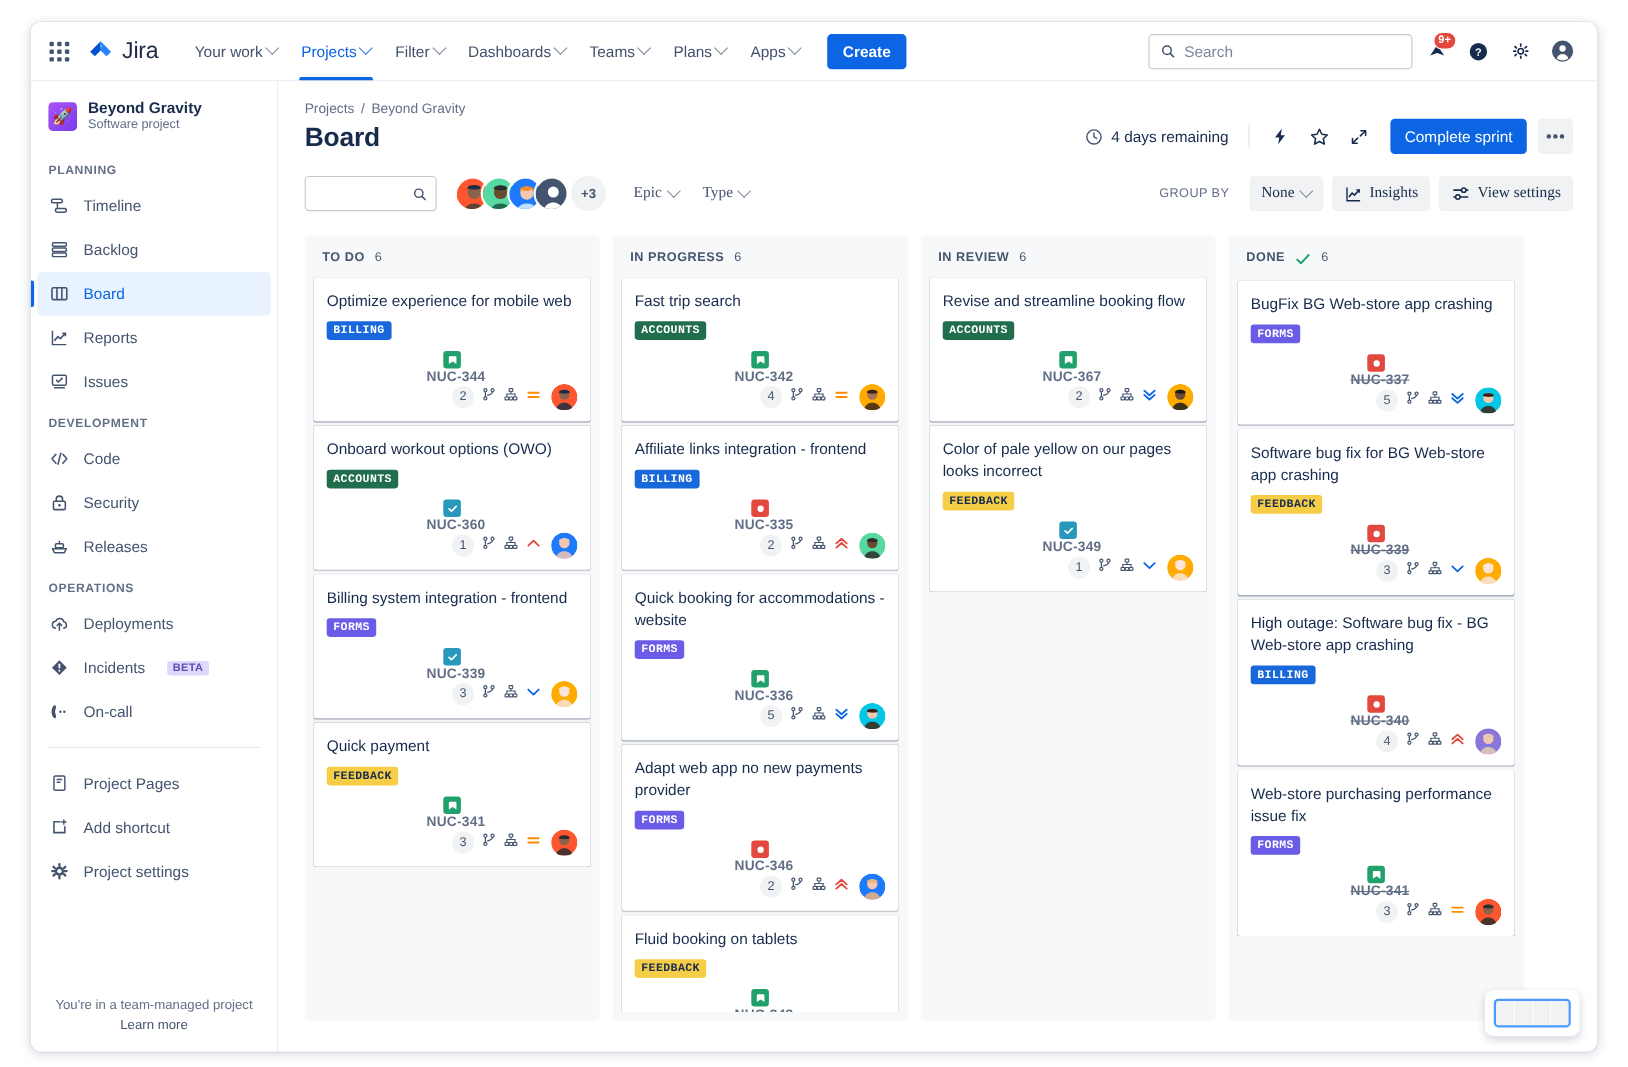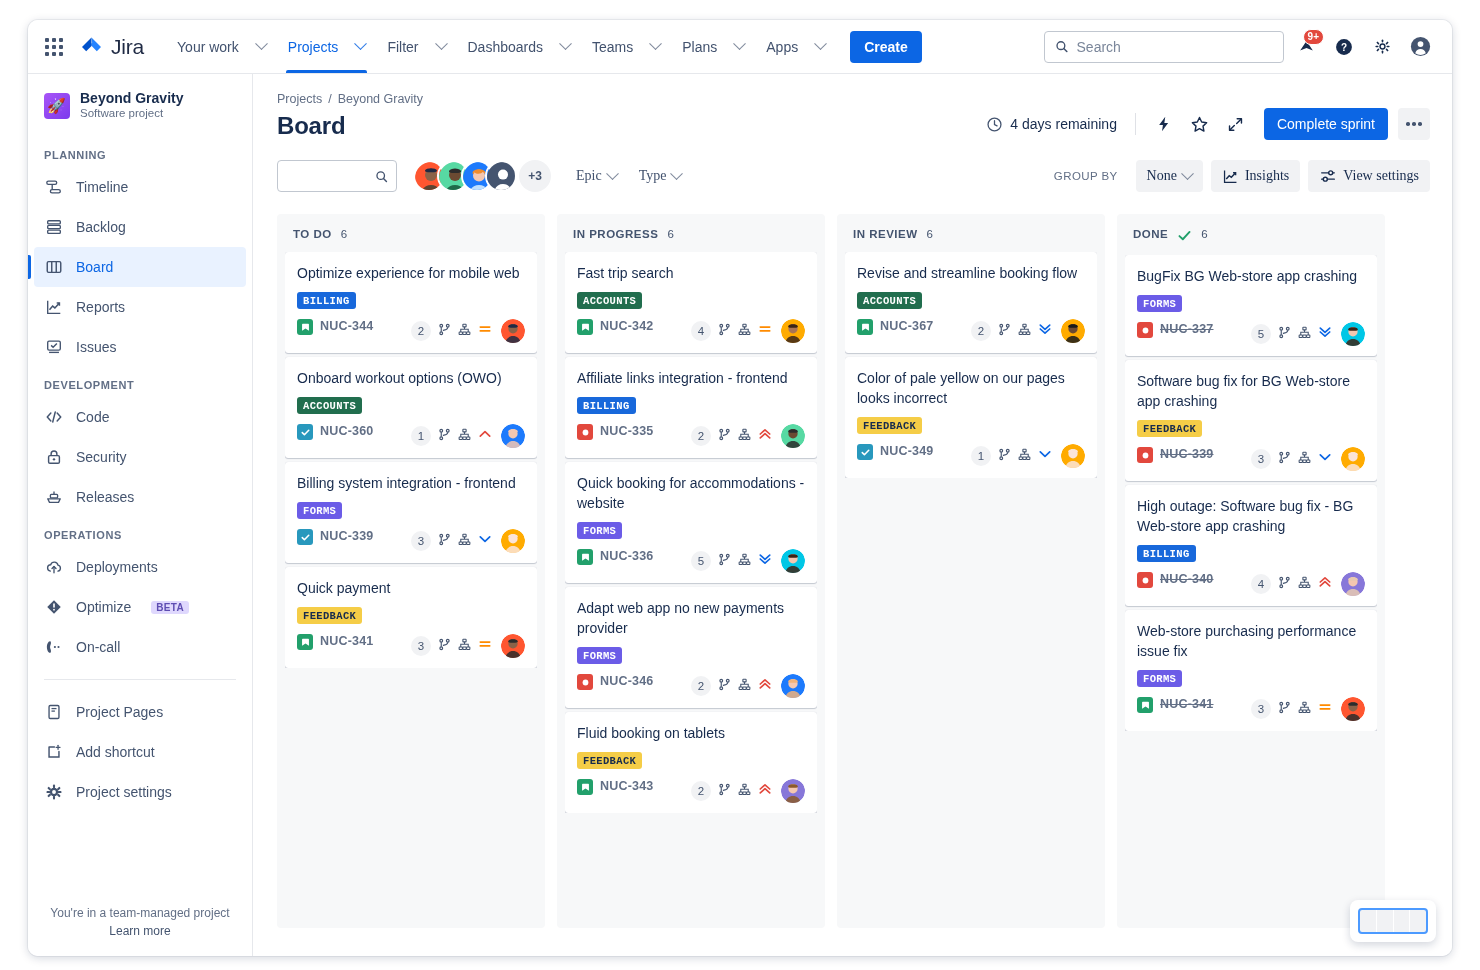--- a/index.html
+++ b/index.html
@@ -29,21 +29,21 @@
     position: relative;
   }
   .waffle { width: 32px; height: 32px; display: flex; align-items: center; justify-content: center; border-radius: 4px; cursor: pointer; }
   .waffle .grid { display: grid; grid-template-columns: repeat(3,4px); grid-template-rows: repeat(3,4px); gap: 3px; }
   .waffle .grid i { background: #44546f; border-radius: 1px; display: block; width: 4px; height: 4px; }
   .brand { display: flex; align-items: center; gap: 7px; margin-left: 10px; cursor: pointer; }
   .brand-mark { width: 24px; height: 24px; }
   .brand-text { font-size: 21px; color: #1f2a44; letter-spacing: -0.2px; font-weight: 400; }
   .navitems { display: flex; align-items: center; margin-left: 22px; height: 100%; }
   .navitem {
-    display: flex; align-items: center; gap: 18px;
+    display: flex; align-items: center; gap: 4px;
     height: 100%;
     padding: 0 11px;
     font-size: 14px; color: #42526e; cursor: pointer;
     position: relative;
   }
   .navitem.active { color: #0c66e4; font-weight: 500; }
   .navitem.active::after {
     content: ""; position: absolute; left: 9px; right: 9px; bottom: 0; height: 3px;
     background: #0c66e4; border-radius: 2px 2px 0 0;
   }
@@ -178,21 +178,21 @@
   .card-title { font-size: 14px; color: #172b4d; line-height: 20px; }
   .epic-tag {
     display: inline-block; margin-top: 9px;
     font-size: 10.5px; font-weight: 700; letter-spacing: .35px;
     padding: 2.5px 6px; border-radius: 3px; color: #fff; font-family: Liberation Mono, monospace;
   }
   .epic-BILLING { background: #1868db; }
   .epic-ACCOUNTS { background: #216e4e; }
   .epic-FORMS { background: #6b5ce7; }
   .epic-FEEDBACK { background: #f5cd47; color: #172b4d; }
-  .card-foot { display: flex; margin-top: 10px; }
+  .card-foot { display: flex; align-items: center; margin-top: 10px; flex-direction: column; }
   .type-ico { width: 16px; height: 16px; border-radius: 3px; flex: 0 0 16px; display:flex; align-items:center; justify-content:center; }
   .type-story { background: #22a06b; }
   .type-task  { background: #2898bd; }
   .type-bug   { background: #e2483d; }
   .issue-key { font-size: 12.5px; font-weight: 600; color: #626f86; margin-left: 7px; letter-spacing: .2px; }
   .issue-key.done { text-decoration: line-through; }
   .meta { margin-left: auto; display: flex; align-items: center; gap: 7px; }
   .count-badge {
     min-width: 20px; height: 20px; padding: 0 5px; border-radius: 10px; background: #f1f2f4;
     color: #44546f; font-size: 11.5px; display: flex; align-items: center; justify-content: center;
@@ -429,21 +429,21 @@
           <span>Deployments</span>
         </div>
         <div class="nav-row">
           <span class="nav-ico">
             <svg width="18" height="18" viewBox="0 0 20 20">
                 <path d="M10 2.5l7.5 7.5L10 17.5 2.5 10z" fill="#44546f"></path>
                 <rect x="9.1" y="5.8" width="1.8" height="5" rx=".9" fill="#fff"></rect>
                 <circle cx="10" cy="13" r="1" fill="#fff"></circle>
               </svg>
           </span>
-          <span>Optimize</span>
+          <span>Incidents</span>
           <span class="beta-tag">BETA</span>
         </div>
         <div class="nav-row">
           <span class="nav-ico">
             <svg width="18" height="18" viewBox="0 0 20 20">
                 <path d="M5.5 3.5c1.6 0 1.2 3 .6 4.3-.6 1.3-.6 3 0 4.4.6 1.3 1 4.3-.6 4.3-2 0-3.4-3.6-3.4-6.5S3.5 3.5 5.5 3.5z" fill="#44546f"></path>
                 <circle cx="11" cy="10" r="1.2" fill="#44546f"></circle>
                 <circle cx="15" cy="10" r="1.2" fill="#44546f"></circle>
               </svg>
           </span>

